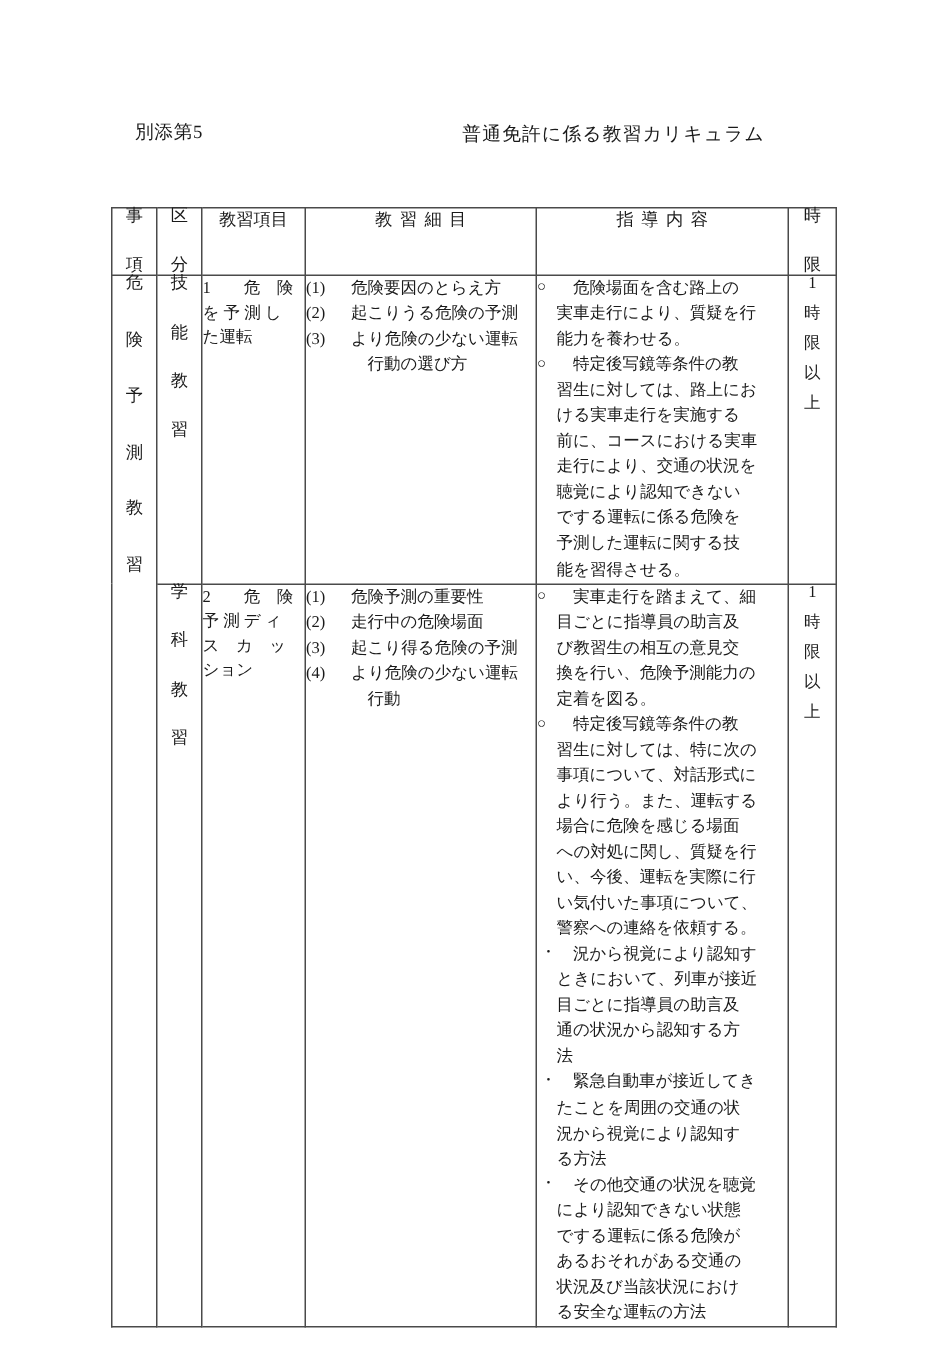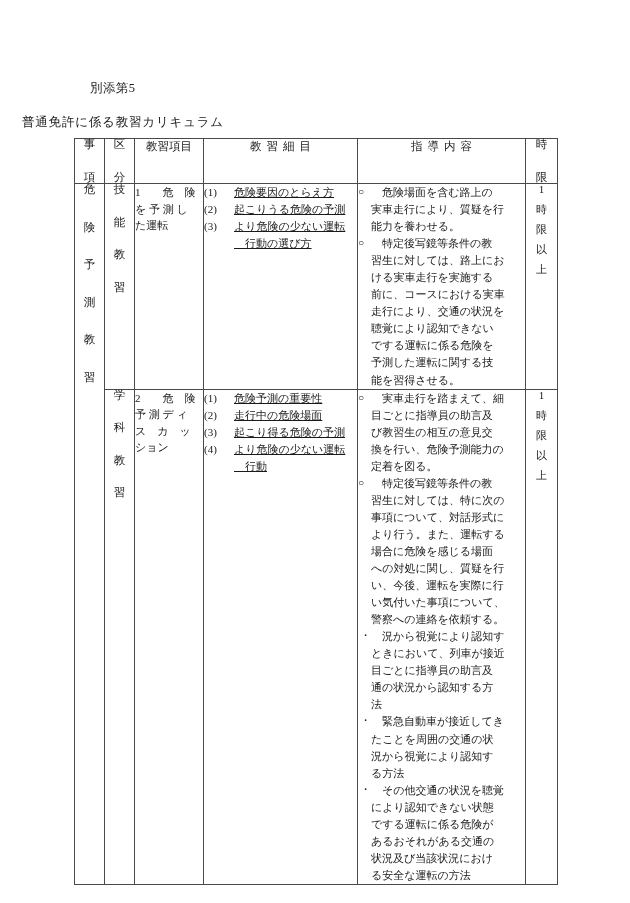--- a/index.html
+++ b/index.html
@@ -27,23 +27,23 @@
     left: 74px;
     top: 80px;
     font-size: 12.5px;
     letter-spacing: 0.4px;
     white-space: nowrap;
     margin-left: 16px;
   }
   .doc-title {
     position: absolute;
     left: 0;
-    top: 114px;
+    top: 81px;
     width: 510px;
-    text-align: left;
+    text-align: right;
     font-size: 12.5px;
     letter-spacing: 0.8px;
     padding-left: 22px;
     box-sizing: border-box;
     white-space: nowrap;
   }
 
   
   .curriculum-table {
     position: absolute;
@@ -116,21 +116,21 @@
     position: relative;
     padding-left: 30px;
     line-height: 1.55;
     font-size: 11px;
   }
   .detail-list li .num {
     position: absolute;
     left: 0;
     top: 0;
   }
-  .detail-list li .cont { display: block; padding-left: 0; text-decoration: underline; }
+  .detail-list li .cont { display: block; padding-left: 0; }
 
   .content-list { list-style: none; margin: 0; padding: 0; }
   .content-list li {
     position: relative;
     padding-left: 13px;
     line-height: 1.55;
     font-size: 11px;
     text-align: justify;
     margin-bottom: 0;
   }

